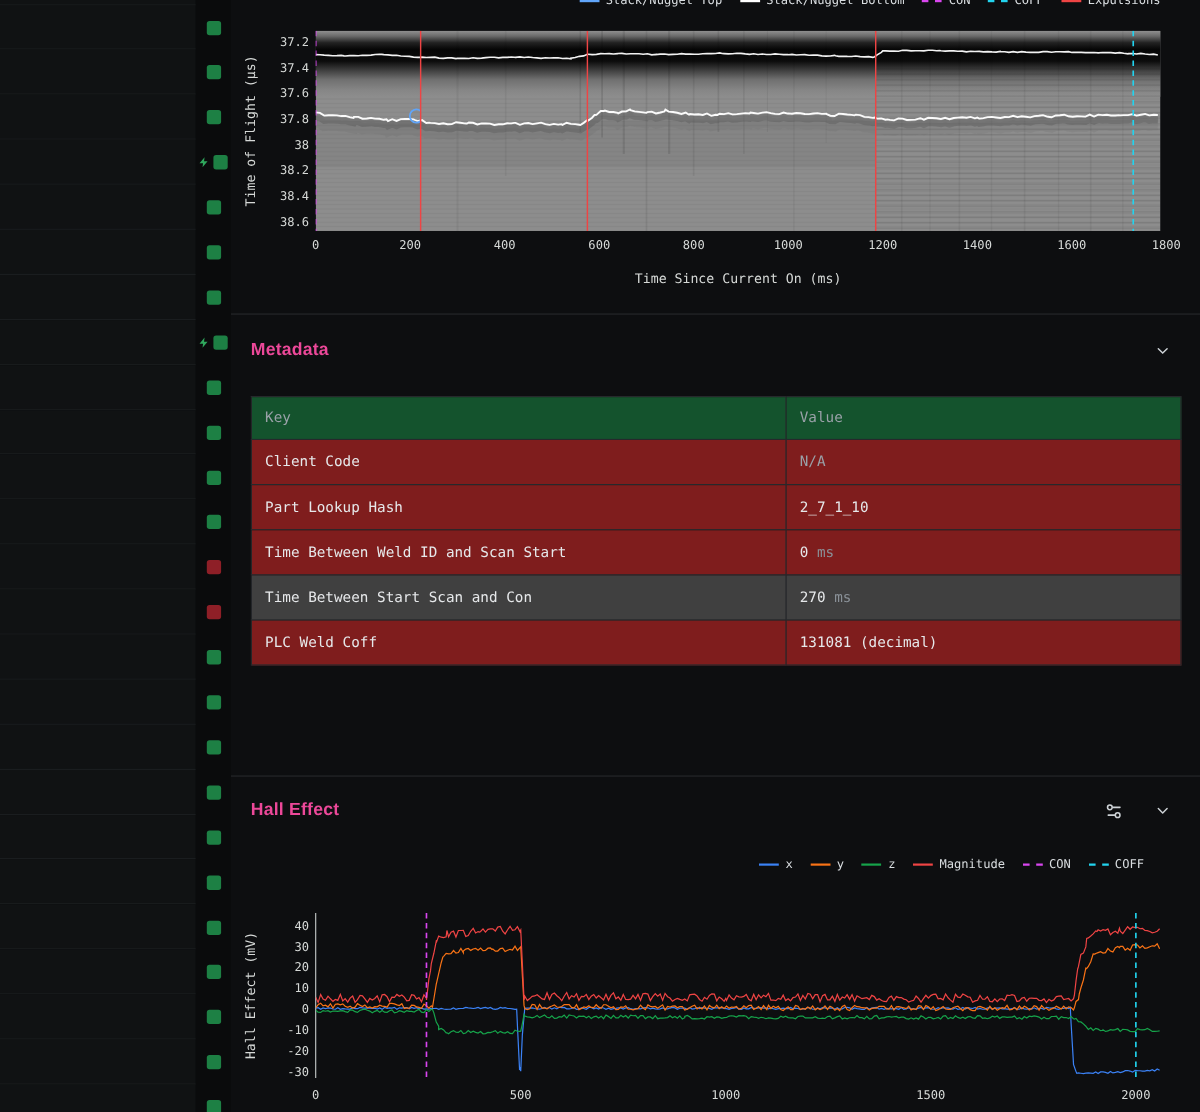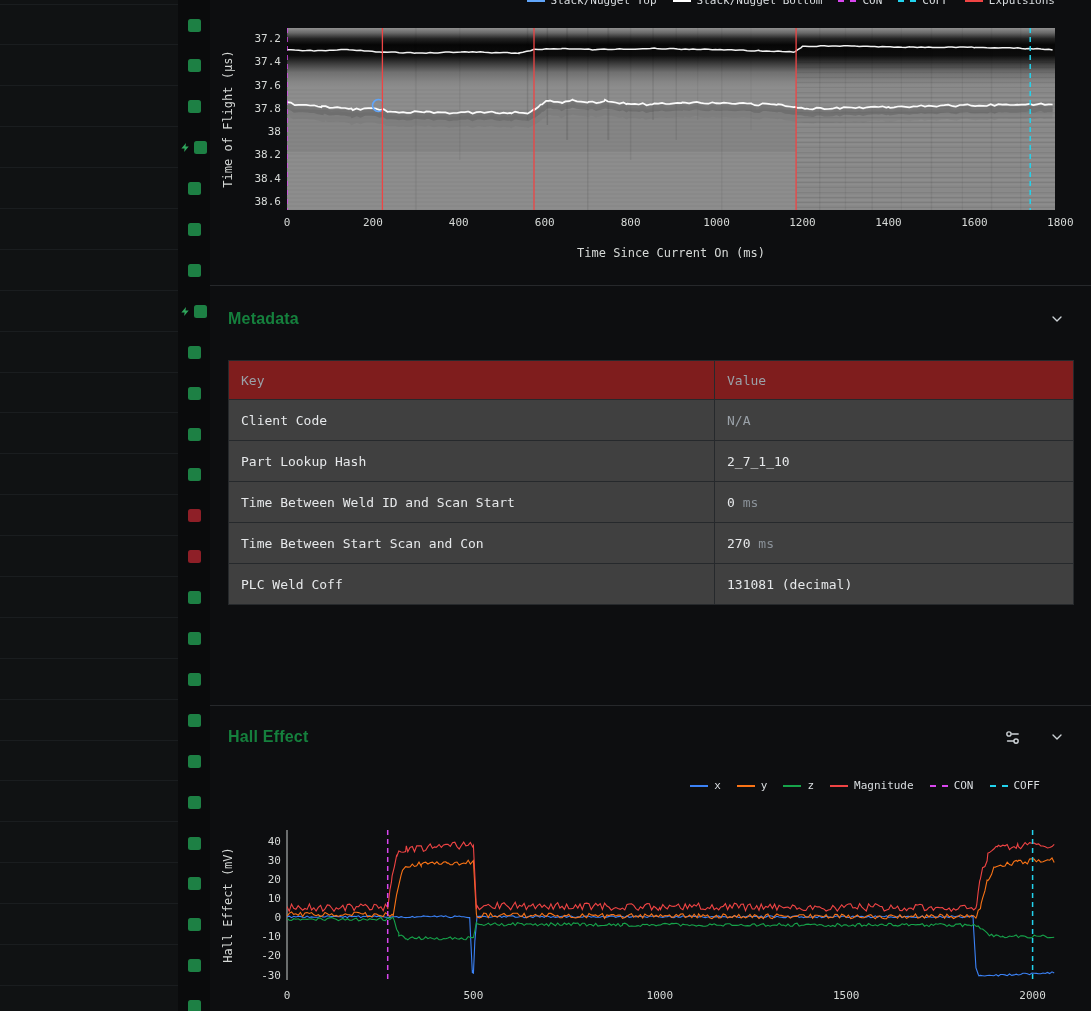--- a/index.html
+++ b/index.html
@@ -27,31 +27,31 @@
   .lg-mark.dash{border-top-style:dashed}
   .tof-legend{position:absolute;top:-6px;right:36px}
   .hall-legend{position:absolute;top:779px;right:51px}
 
   .tof-chart{position:absolute;left:0;top:0;width:881px;height:270px}
   .hall-chart{position:absolute;left:0;top:818px;width:881px;height:193px}
 
   .sec-head{position:absolute;left:18px;right:26px;height:30px;display:flex;align-items:center;justify-content:space-between}
   .head-meta{top:304px}
   .head-hall{top:722px}
-  .sec-title{font:600 16px "Liberation Sans","DejaVu Sans",sans-serif;color:#15803d;letter-spacing:.2px}
+  .sec-title{font:600 16px "Liberation Sans","DejaVu Sans",sans-serif;color:#ec4899;letter-spacing:.2px}
   .head-actions{display:flex;align-items:center;gap:28px}
   .icon-btn{background:none;border:none;color:#cdd2d6;cursor:pointer;padding:0;display:flex;align-items:center}
 
   
   .meta-table{position:absolute;left:18px;top:360px;width:846px;border-collapse:collapse;table-layout:fixed;font-size:13px}
   .col-key{width:486px}
   .meta-table th,.meta-table td{border:1px solid #26292c;padding:0 12px;text-align:left;font-weight:400;
     font-family:"DejaVu Sans Mono","Liberation Mono",monospace}
-  .meta-table th{height:39px;background:#7f1d1d;color:#9aa1a8}
-  .meta-table td{height:41px;background:#404040;color:#e6e8ea}
+  .meta-table th{height:39px;background:#14532d;color:#9aa1a8}
+  .meta-table td{height:41px;background:#7f1d1d;color:#e6e8ea}
   tr.hl td{background:#404040}
   .val-muted{color:#9aa1a8}
   .unit{color:#8a9198}
 </style>
 </head>
 <body>
 
 <div class="app">
   <aside class="sidebar">
     <div class="sb-left" id="sbLeft">

